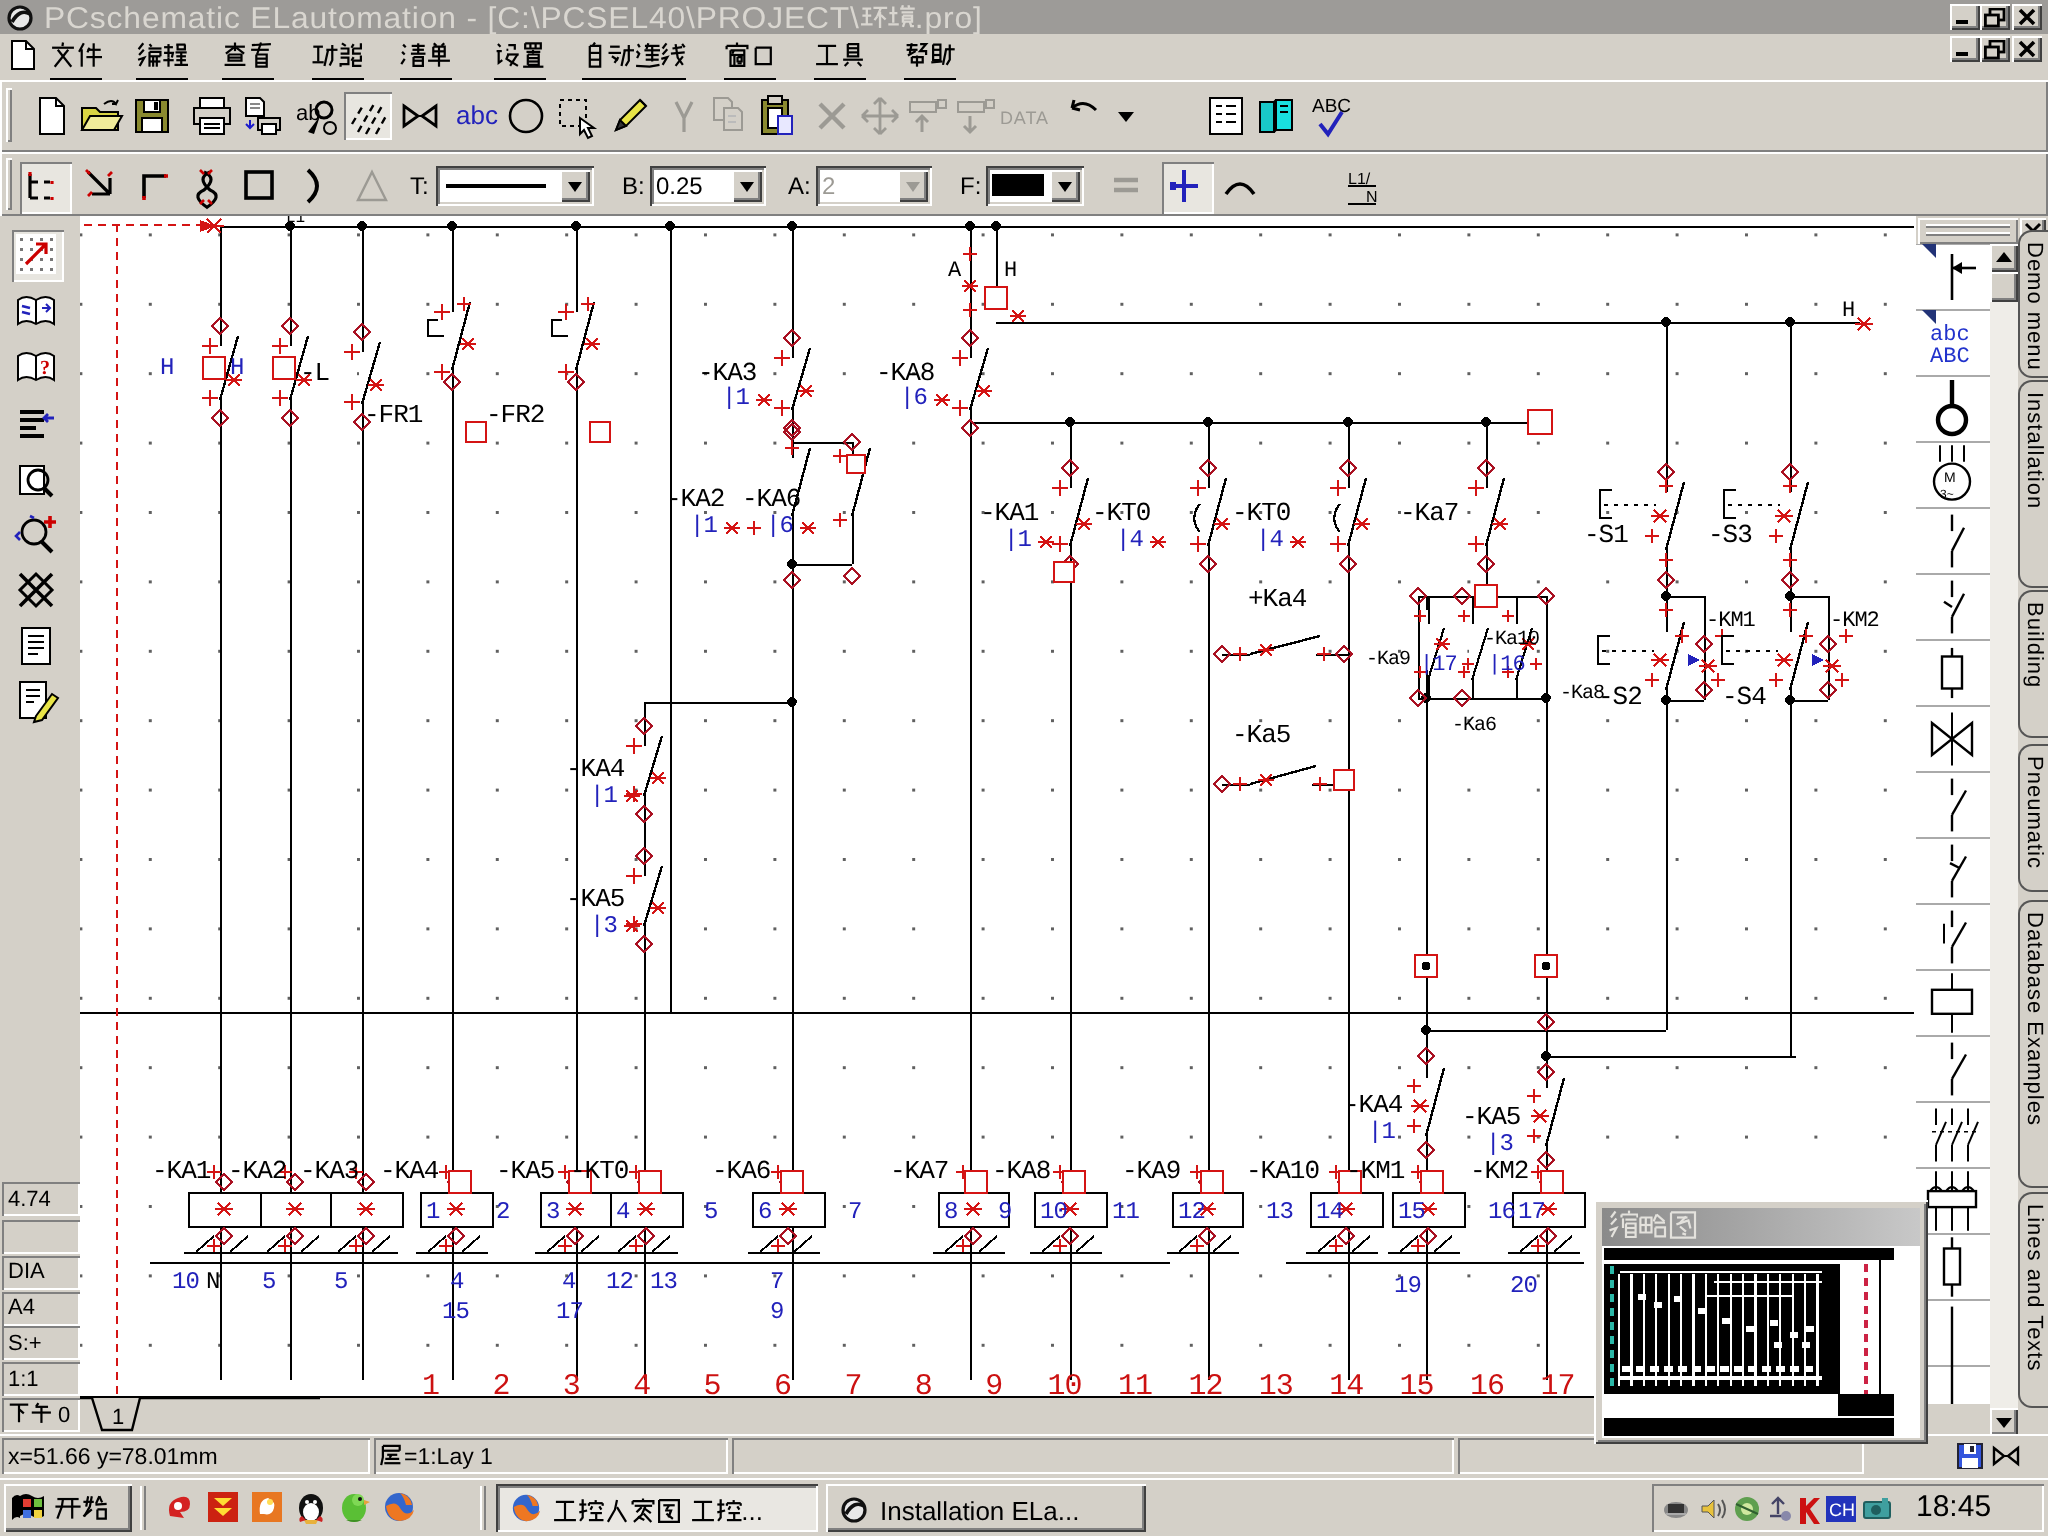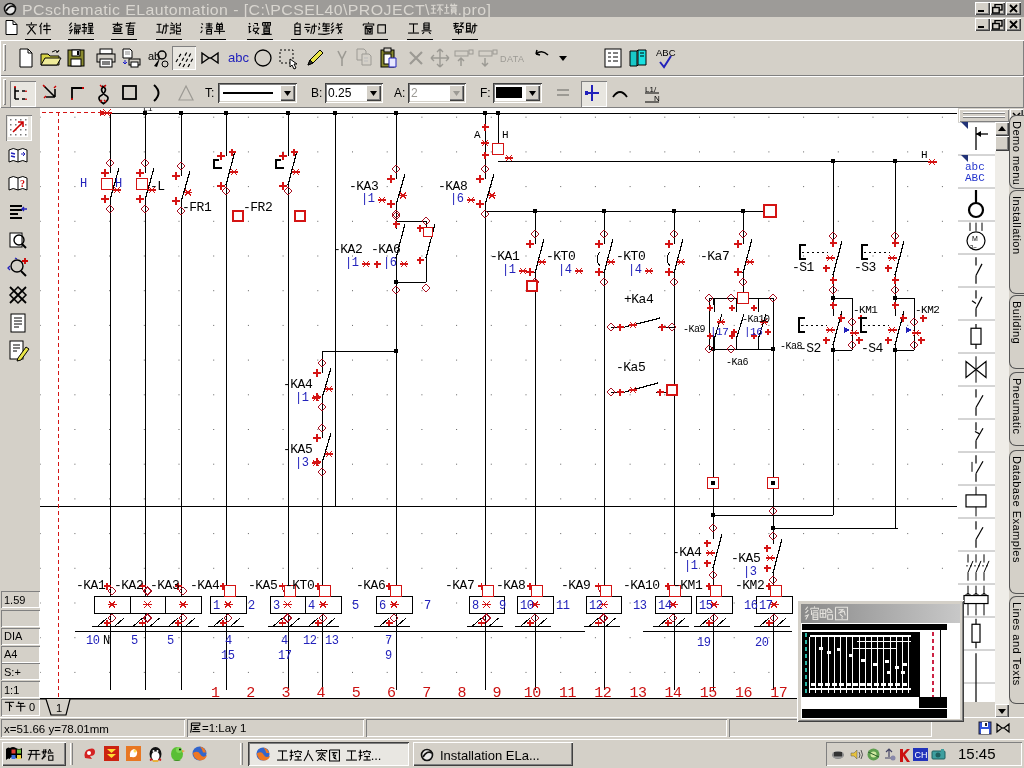--- a/index.html
+++ b/index.html
@@ -427,21 +427,21 @@
 <div class="abs " style="left:551px;top:81px;width:26px;height:26px;"><svg width="24" height="24" viewBox="0 0 24 24">
       <path d="M6 9 h12 M6 14 h12" stroke="#9c9a94" stroke-width="2.2"></path>
     </svg></div>
 <div class="abs sunken1" style="left:581px;top:81px;width:26px;height:26px;background:#e8e6e0;"><svg width="24" height="24" viewBox="0 0 24 24">
       <path d="M11 4 V20 M4 12 H18" stroke="#2222bb" stroke-width="2"></path>
       <path d="M4 12 l3 0" stroke="#2222bb" stroke-width="4"></path>
     </svg></div>
 <div class="abs " style="left:608px;top:81px;width:26px;height:26px;"><svg width="24" height="24" viewBox="0 0 24 24">
       <path d="M5 16 q7 -10 14 0" fill="none" stroke="#000" stroke-width="1.8"></path>
     </svg></div>
-<div class="abs " style="left:641px;top:81px;width:26px;height:26px;"><svg width="24" height="24" viewBox="0 0 20 24">
+<div class="abs " style="left:670px;top:81px;width:26px;height:26px;"><svg width="24" height="24" viewBox="0 0 20 24">
       <text x="2" y="11" font-size="8" font-family="Liberation Sans" fill="#000">L1/</text>
       <text x="11" y="20" font-size="8" font-family="Liberation Sans" fill="#000">N</text>
       <path d="M2 12 h14 M2 21 h14" stroke="#000"></path>
     </svg></div>
 <div class="abs" style="left:0;top:108px;width:40px;height:609px;background:#d4d0c8"></div>
 <div class="abs sunken1" style="left:6px;top:115px;width:26px;height:26px;background:#e8e6e0;"><svg width="24" height="24" viewBox="0 0 24 24">
       <rect x="2" y="2" width="20" height="20" fill="#fff"></rect>
       <rect x="4" y="4" width="1.5" height="1.5" fill="#777"></rect>
       <rect x="4" y="9" width="1.5" height="1.5" fill="#777"></rect>
       <rect x="4" y="14" width="1.5" height="1.5" fill="#777"></rect>
@@ -1169,21 +1169,21 @@
 <div class="abs" style="left:1009px;top:450px;width:14px;height:142px;background:#d4d0c8;border:1px solid #555;border-right:none;border-radius:7px 0 0 7px;"></div>
 <div class="abs" style="left:1011px;top:456px;font-size:11px;color:#000;writing-mode:vertical-rl;letter-spacing:0.5px">Database Examples</div>
 <div class="abs" style="left:1009px;top:596px;width:14px;height:106px;background:#d4d0c8;border:1px solid #555;border-right:none;border-radius:7px 0 0 7px;"></div>
 <div class="abs" style="left:1011px;top:602px;font-size:11px;color:#000;writing-mode:vertical-rl;letter-spacing:0.5px">Lines and Texts</div>
 <div class="abs" style="left:40px;top:698px;width:918px;height:19px;background:#d4d0c8;border-top:1px solid #000"></div>
 <svg class="abs" style="left:40px;top:698px" width="120" height="19" viewBox="0 0 120 19">
     <path d="M0 1 L6 1 L11 17 L26 17 L30 1 L120 1" fill="none" stroke="#000" stroke-width="1.2"></path>
     <text x="16" y="14" font-size="11" font-family="Liberation Sans">1</text>
   </svg>
 <div class="abs sunken1" style="left:1px;top:591px;width:39px;height:17px;background:#d4d0c8"></div>
-<span class="abs" style="left:4px;top:593.5px;font-size:11px;color:#000">1.59</span>
+<span class="abs" style="left:4px;top:593.5px;font-size:11px;color:#000">4.74</span>
 <div class="abs sunken1" style="left:1px;top:609.5px;width:39px;height:17px;background:#d4d0c8"></div>
 <span class="abs" style="left:4px;top:648px;font-size:11px;color:#000">10.0</span>
 <div class="abs sunken1" style="left:1px;top:627.5px;width:39px;height:17px;background:#d4d0c8"></div>
 <span class="abs" style="left:4px;top:630px;font-size:11px;color:#000">DIA</span>
 <div class="abs sunken1" style="left:1px;top:645.5px;width:39px;height:17px;background:#d4d0c8"></div>
 <span class="abs" style="left:4px;top:648px;font-size:11px;color:#000">A4</span>
 <div class="abs sunken1" style="left:1px;top:663px;width:39px;height:17px;background:#d4d0c8"></div>
 <span class="abs" style="left:4px;top:665.5px;font-size:11px;color:#000">S:+</span>
 <div class="abs sunken1" style="left:1px;top:681px;width:39px;height:17px;background:#d4d0c8"></div>
 <span class="abs" style="left:4px;top:683.5px;font-size:11px;color:#000">1:1</span>
@@ -1376,21 +1376,21 @@
   </svg>
 <svg class="abs" style="left:913px;top:747px" width="15" height="15" viewBox="0 0 15 15">
     <rect x="0" y="1" width="15" height="13" fill="#2233bb"></rect>
     <text x="1.5" y="11" font-size="9" fill="#fff" font-family="Liberation Sans">CH</text>
   </svg>
 <svg class="abs" style="left:931px;top:747px" width="15" height="15" viewBox="0 0 15 15">
     <rect x="1" y="4" width="13" height="8" rx="1" fill="#3f9f9f" stroke="#1f5f5f"></rect>
     <circle cx="7" cy="8" r="2.5" fill="#1f5f5f"></circle>
     <rect x="10" y="2" width="3" height="3" fill="#3f9f9f"></rect>
   </svg>
-<span class="abs" style="left:958px;top:745px;font-size:15px;color:#000">15:45</span>
+<span class="abs" style="left:958px;top:745px;font-size:15px;color:#000">18:45</span>
 <div class="abs" style="left:797px;top:600px;width:167px;height:122px;background:#d4d0c8;box-shadow:inset 1px 1px 0 #fff, inset -1px -1px 0 #404040, inset 2px 2px 0 #d4d0c8, inset -2px -2px 0 #808080"></div>
 <div class="abs" style="left:801px;top:604px;width:159px;height:19px;background:linear-gradient(90deg,#8a8a8a,#c8c8c8)"></div>
 <span class="abs" style="left:804px;top:605px"><span style="letter-spacing:1px"><svg width="15" height="15" viewBox="0 0 100 100" style="vertical-align:-2px">
         <polyline points="25,5 10,25" fill="none" stroke="#e4e2dd" stroke-width="7.3"></polyline>
         <polyline points="28,28 10,48" fill="none" stroke="#e4e2dd" stroke-width="7.3"></polyline>
         <polyline points="5,68 28,60 12,90" fill="none" stroke="#e4e2dd" stroke-width="7.3"></polyline>
         <polyline points="45,15 98,15 98,25" fill="none" stroke="#e4e2dd" stroke-width="7.3"></polyline>
         <polyline points="45,15 45,25" fill="none" stroke="#e4e2dd" stroke-width="7.3"></polyline>
         <polyline points="70,2 70,12" fill="none" stroke="#e4e2dd" stroke-width="7.3"></polyline>
         <polyline points="50,28 50,60" fill="none" stroke="#e4e2dd" stroke-width="7.3"></polyline>

